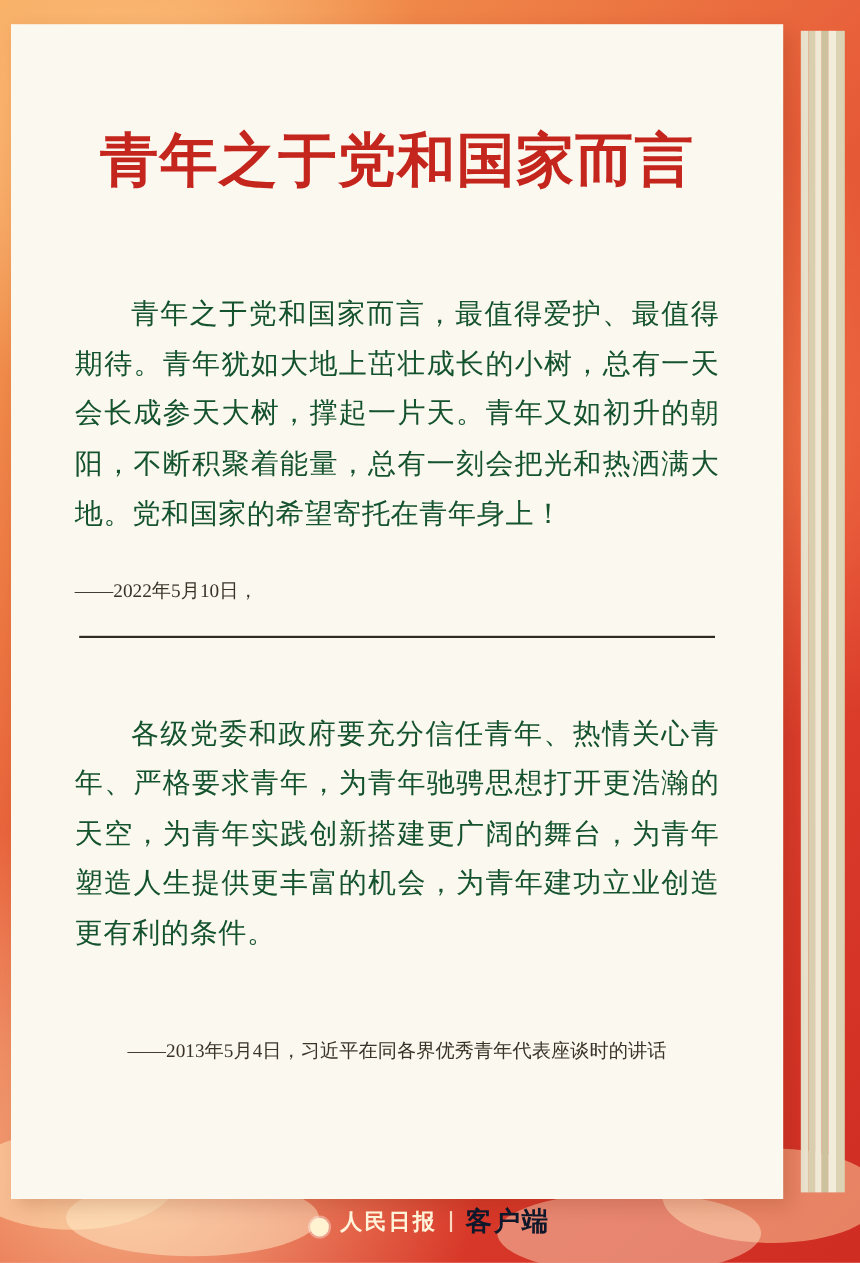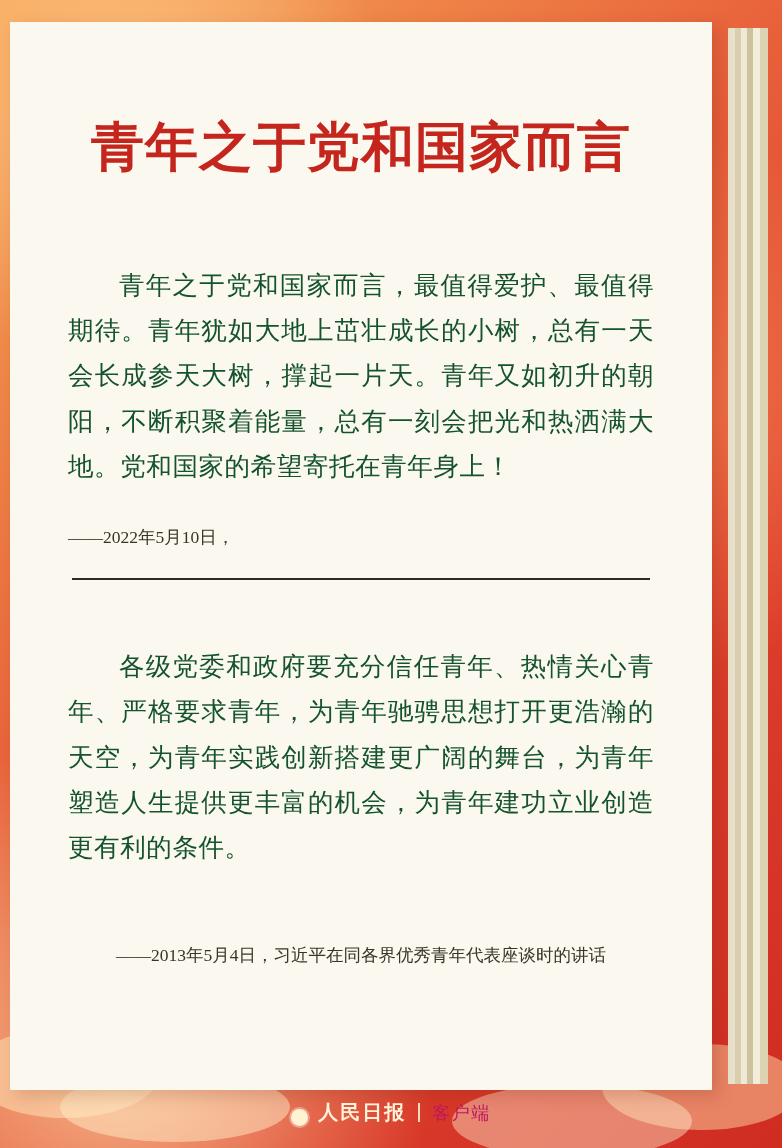--- a/index.html
+++ b/index.html
@@ -149,23 +149,23 @@
     letter-spacing: 2px;
     font-family: "Liberation Serif", serif;
   }
   .brand-sep {
     width: 2px; height: 19px;
     background: rgba(255,244,218,0.85);
     display: inline-block;
     margin: 0 4px;
   }
   .brand-sub {
-    color: #be185d;
-    font-size: 18px;
-    font-weight: normal;
+    color: #0f172a;
+    font-size: 24px;
+    font-weight: bold;
     letter-spacing: 1.5px;
   }
 </style>
 </head>
 <body>
 
 <div class="bg-glow-a"></div>
 <div class="bg-glow-b"></div>
 <div class="bg-glow-c"></div>
 

